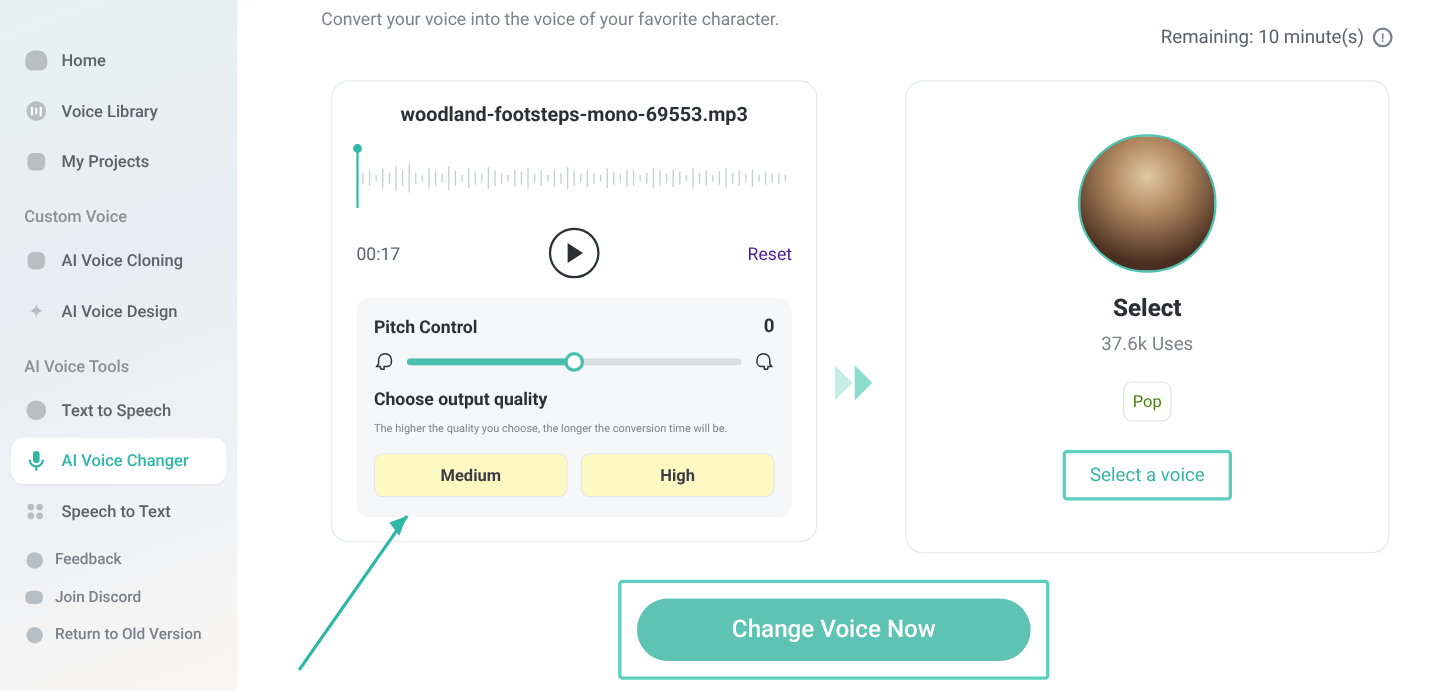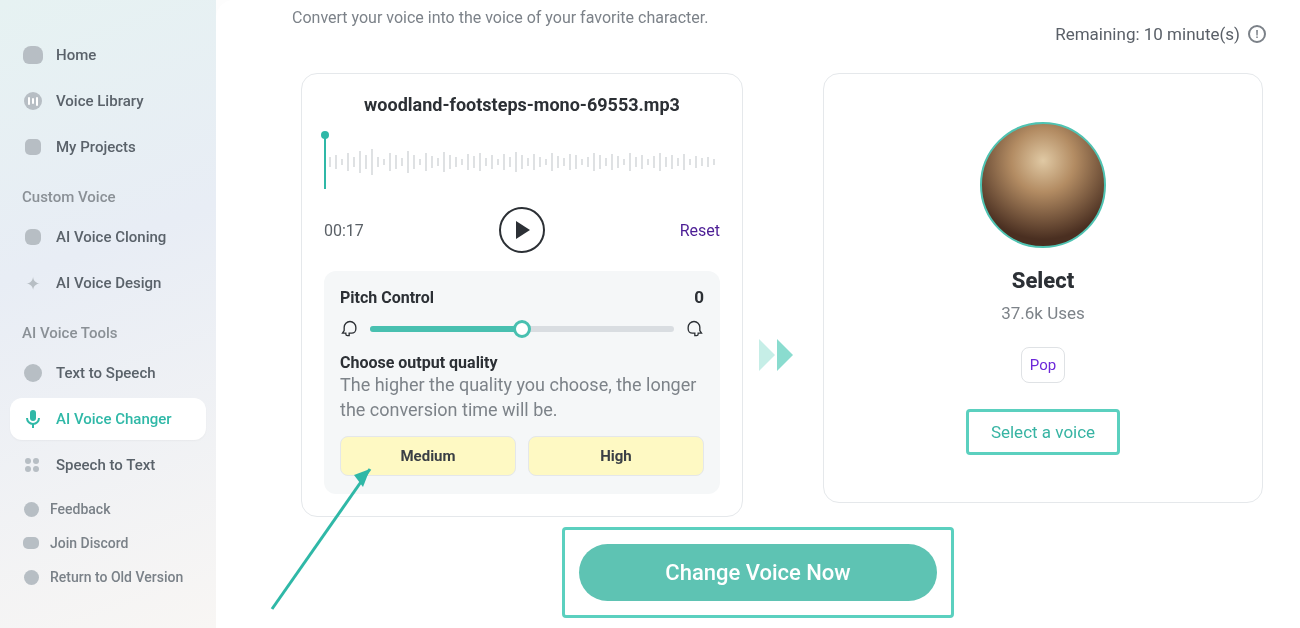--- a/index.html
+++ b/index.html
@@ -122,41 +122,41 @@
   .ctrl-row{display:flex;justify-content:space-between;align-items:center;}
   .ctrl-title{font-size:16px;font-weight:700;color:#2c3035;}
   .ctrl-val{font-size:17px;font-weight:700;color:#2c3035;}
   .slider-row{display:flex;align-items:center;gap:10px;margin-top:12px;}
   .slider-track{flex:1;height:6px;background:#d9dde1;border-radius:3px;position:relative;}
   .slider-fill{position:absolute;left:0;top:0;bottom:0;width:50%;background:#48c0b0;border-radius:3px;}
   .slider-thumb{position:absolute;left:50%;top:50%;width:18px;height:18px;border:3px solid #48c0b0;background:#fff;border-radius:50%;transform:translate(-50%,-50%);}
   .head-icon{width:20px;height:20px;}
 
   .q-title{font-size:16px;font-weight:700;color:#2c3035;margin-top:14px;}
-  .q-desc{font-size:18px;color:#7d8389;margin-top:0;line-height:1.4;}
+  .q-desc{font-size:10px;color:#7d8389;margin-top:12px;line-height:1.4;}
   .q-row{display:flex;gap:12px;margin-top:14px;}
   .q-btn{flex:1;text-align:center;padding:10px 0;border-radius:8px;font-weight:700;font-size:15px;cursor:pointer;border:1px solid #e4e7ea;background:#fef9c3;color:#3a3f45;}
   .q-btn.sel{background:#55c5b5;border-color:#55c5b5;color:#fff;}
 
   .arrow-sep{align-self:center;margin-top:120px;}
 
   .voice-card{
     width:440px;
     padding:48px 20px 30px 20px;
     display:flex;flex-direction:column;align-items:center;
     height:430px;
   }
   .avatar{
     width:126px;height:126px;border-radius:50%;border:2px solid #4fc3b2;
     background: radial-gradient(circle at 50% 30%, #e0c9a4 0%, #b38c63 30%, #4a2f21 75%);
     position:relative;overflow:hidden;
   }
   .voice-name{font-size:22px;font-weight:800;color:#2c3035;margin-top:20px;}
   .voice-uses{font-size:17px;color:#7d8389;margin-top:10px;}
-  .tag{margin-top:24px;padding:8px 8px;border:1px solid #dfe2e5;border-radius:8px;font-size:15px;color:#6d28d9;}
+  .tag{margin-top:24px;padding:8px 8px;border:1px solid #dfe2e5;border-radius:8px;font-size:15px;color:#4d7c0f;}
   .select-voice{margin-top:26px;padding:10px 22px;border:3px solid #5bd0bf;border-radius:4px;color:#37b4a3;font-size:17px;background:#fff;cursor:pointer;}
 
   .cta-wrap{
     position:absolute;
     left:346px; bottom:10px;
     width:392px;
     padding:14px;
     border:3px solid #5bd0bf;
     border-radius:4px;
     display:flex;justify-content:center;

